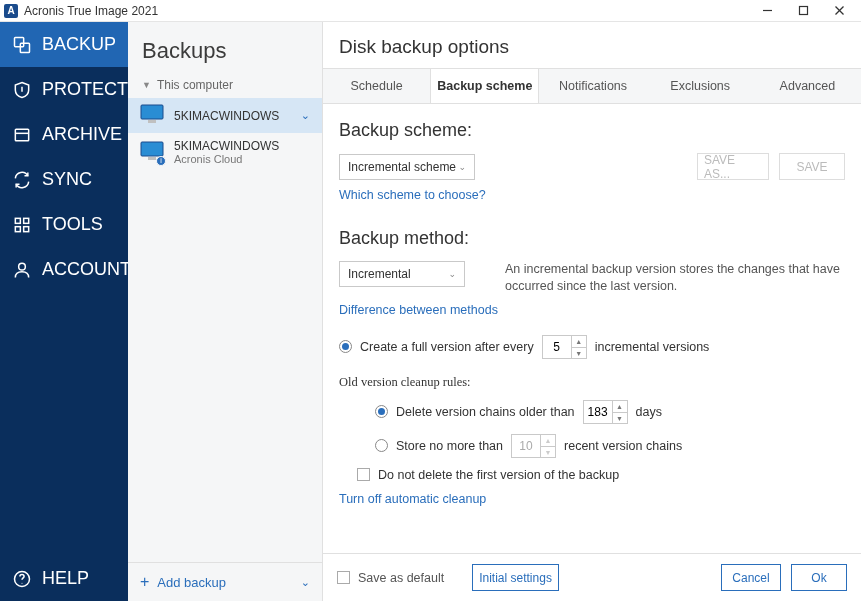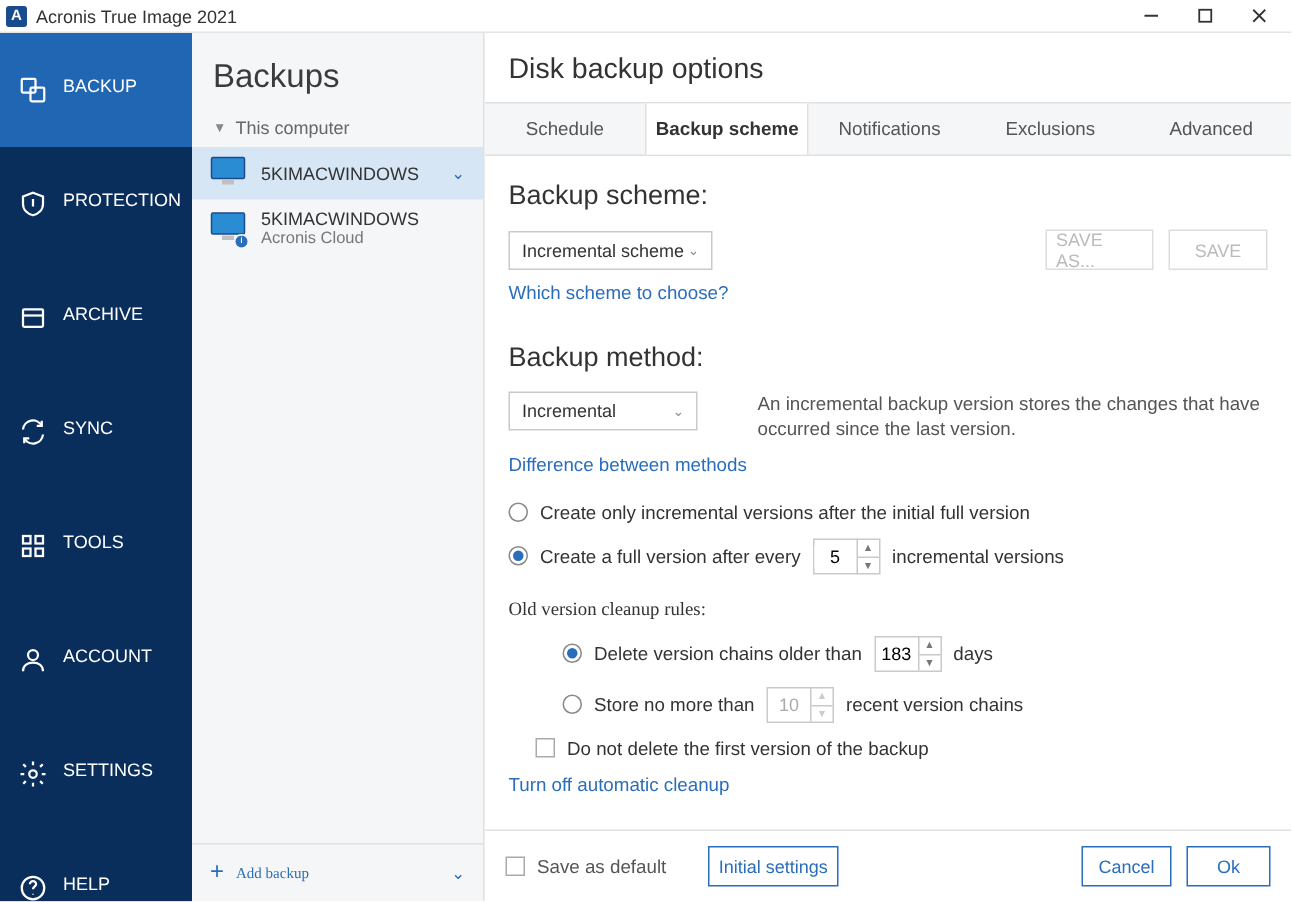--- a/index.html
+++ b/index.html
@@ -10,40 +10,40 @@
 .titlebar .logo { width: 14px; height: 14px; background: #1a4b8c; color: #fff; font-size: 10px; font-weight: bold; display: flex; align-items: center; justify-content: center; margin-right: 6px; border-radius: 2px; }
 .titlebar .title { font-size: 12px; color: #333; }
 .titlebar .winctrls { margin-left: auto; display: flex; gap: 20px; padding-right: 10px; }
 .titlebar .winbtn { width: 16px; height: 16px; display: flex; align-items: center; justify-content: center; cursor: default; color: #333; }
 
 
 .main { flex: 1; display: flex; overflow: hidden; }
 
 
 .nav { width: 128px; background: #0a2e5c; color: #fff; display: flex; flex-direction: column; }
-.nav-item { display: flex; align-items: flex-start; gap: 10px; padding: 28px 12px; font-size: 12px; cursor: pointer; }
+.nav-item { display: flex; align-items: center; gap: 10px; padding: 12px 12px; font-size: 18px; cursor: pointer; }
 .nav-item.active { background: #2166b3; }
 .nav-item .icon { width: 20px; height: 20px; display: flex; align-items: center; justify-content: center; }
 .nav-spacer { flex: 1; }
 .nav svg { stroke: #fff; fill: none; stroke-width: 1.8; }
 
 
 .listcol { width: 195px; background: #f5f6f7; border-right: 1px solid #e0e0e0; display: flex; flex-direction: column; }
 .listcol-header { padding: 16px 14px 8px; font-size: 22px; color: #3b3b3b; font-weight: 400; }
 .list-section { padding: 6px 14px; font-size: 12px; color: #666; display: flex; align-items: center; gap: 6px; }
 .list-section .caret { font-size: 9px; color: #888; }
 .backup-item { display: flex; align-items: center; gap: 10px; padding: 6px 12px; cursor: pointer; }
 .backup-item.selected { background: #d6e6f5; }
 .backup-item .monitor { position: relative; }
 .backup-item .bname { font-size: 12px; color: #333; }
 .backup-item .bsub  { font-size: 11px; color: #777; }
 .backup-item .chev { margin-left: auto; color: #2a6ebb; font-size: 11px; }
 .listcol-footer { margin-top: auto; border-top: 1px solid #e0e0e0; padding: 10px 12px; display: flex; align-items: center; gap: 8px; color: #2a6ebb; }
 .listcol-footer .plus { font-size: 16px; color: #2a6ebb; }
-.listcol-footer .lab { font-size: 10px; font-family: Liberation Serif, serif; }
+.listcol-footer .lab { font-size: 13px; }
 .listcol-footer .chev { margin-left: auto; color: #2a6ebb; font-size: 11px; }
 
 
 .content { flex: 1; display: flex; flex-direction: column; overflow: hidden; }
 .content-title { padding: 14px 16px 10px; font-size: 19px; color: #333; }
 .tabs { display: flex; border-top: 1px solid #e0e0e0; border-bottom: 1px solid #e0e0e0; background: #f5f6f7; }
 .tab { flex: 1; text-align: center; padding: 10px 4px; font-size: 12.5px; color: #555; cursor: pointer; }
 .tab.active { background: #fff; color: #333; font-weight: 600; border-left: 1px solid #e0e0e0; border-right: 1px solid #e0e0e0; }
 .tabs .tab:first-child.active { border-left: none; }
 
@@ -168,29 +168,20 @@
       <span>TOOLS</span>
     </div>
     <div class="nav-item">
       <span class="icon">
         <svg width="20" height="20" viewBox="0 0 24 24">
             <circle cx="12" cy="8" r="4"></circle>
             <path d="M4 21 C4 16 8 14 12 14 C16 14 20 16 20 21"></path>
           </svg>
       </span>
       <span>ACCOUNT</span>
-    </div>
-    <div class="nav-item">
-      <span class="icon">
-        <svg width="20" height="20" viewBox="0 0 24 24">
-            <circle cx="12" cy="12" r="3"></circle>
-            <path d="M12 2v3M12 19v3M4.2 4.2l2.1 2.1M17.7 17.7l2.1 2.1M2 12h3M19 12h3M4.2 19.8l2.1-2.1M17.7 6.3l2.1-2.1"></path>
-          </svg>
-      </span>
-      <span>SETTINGS</span>
     </div>
     <div class="nav-spacer"></div>
     <div class="nav-item">
       <span class="icon">
         <svg width="20" height="20" viewBox="0 0 24 24">
             <circle cx="12" cy="12" r="9"></circle>
             <path d="M9.5 9a2.5 2.5 0 0 1 5 0c0 1.5-2.5 2-2.5 4"></path>
             <circle cx="12" cy="17" r="0.6" fill="#fff" stroke="none"></circle>
           </svg>
       </span>
@@ -265,24 +256,20 @@
       <div class="h2">Backup method:</div>
       <div class="row" style="align-items:flex-start; gap:40px; margin-bottom:8px;">
         <div class="combo" style="width:130px">
           <span>Incremental</span>
           <span class="arr">⌄</span>
         </div>
         <div class="method-desc">An incremental backup version stores the changes that have occurred since the last version.</div>
       </div>
       <div class="link" style="margin-bottom:18px">Difference between methods</div>
 
-      <div class="radio-row">
-        <span class="radio"></span>
-        <span>Create only incremental versions after the initial full version</span>
-      </div>
 
       <div class="radio-row">
         <span class="radio">
             <span class="dot"></span>
           </span>
         <span>Create a full version after every</span>
         <span class="num">
           <input value="5" style="">
           <span class="spin">
               <span class="sp">▲</span>

